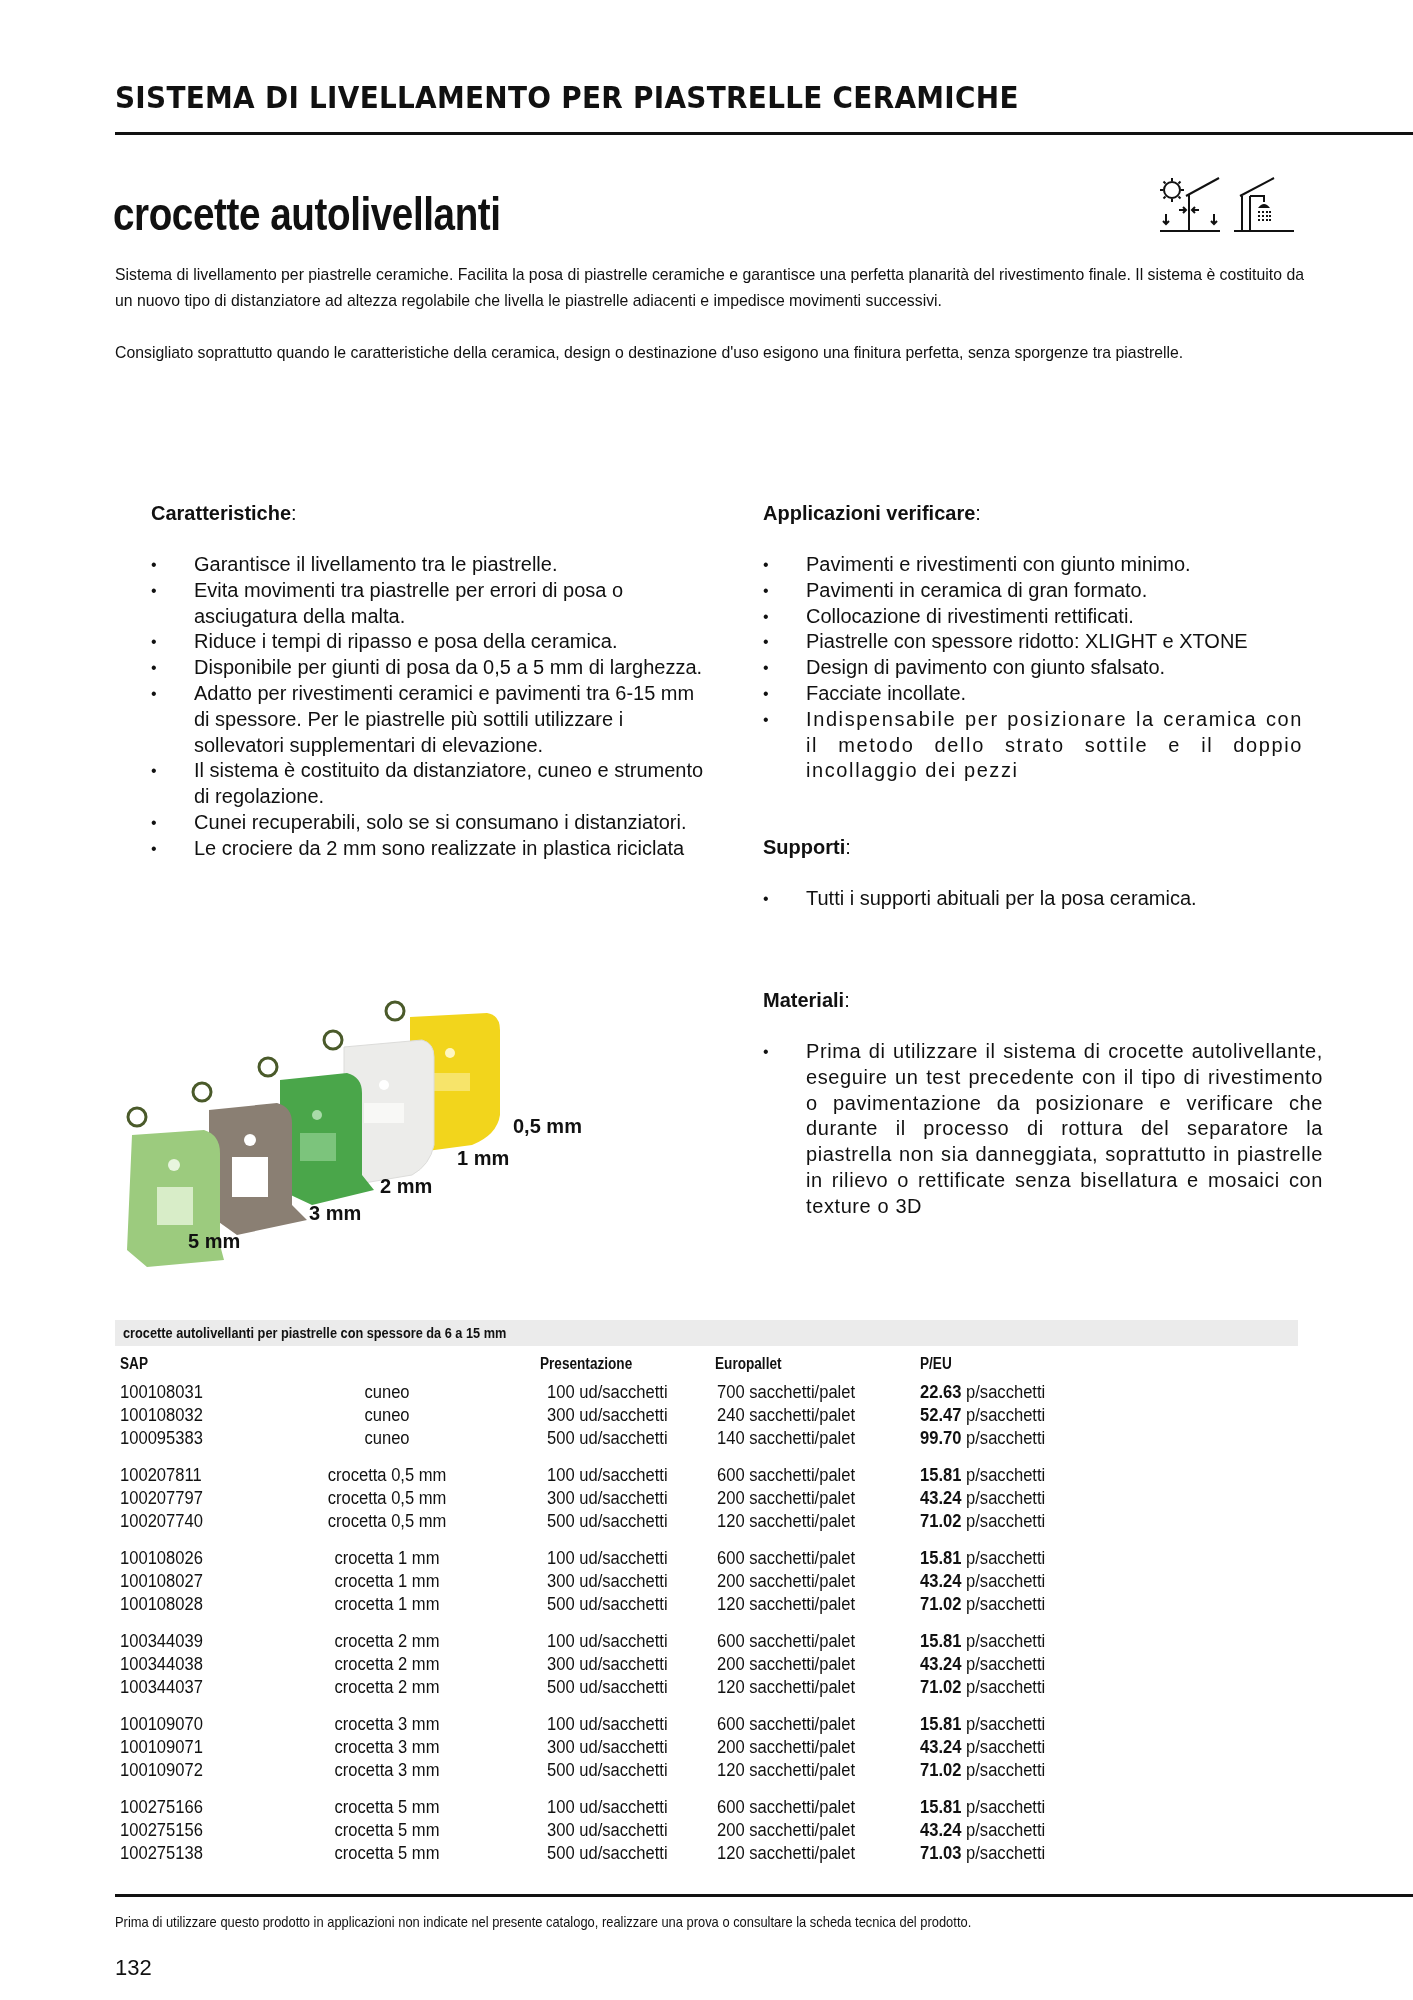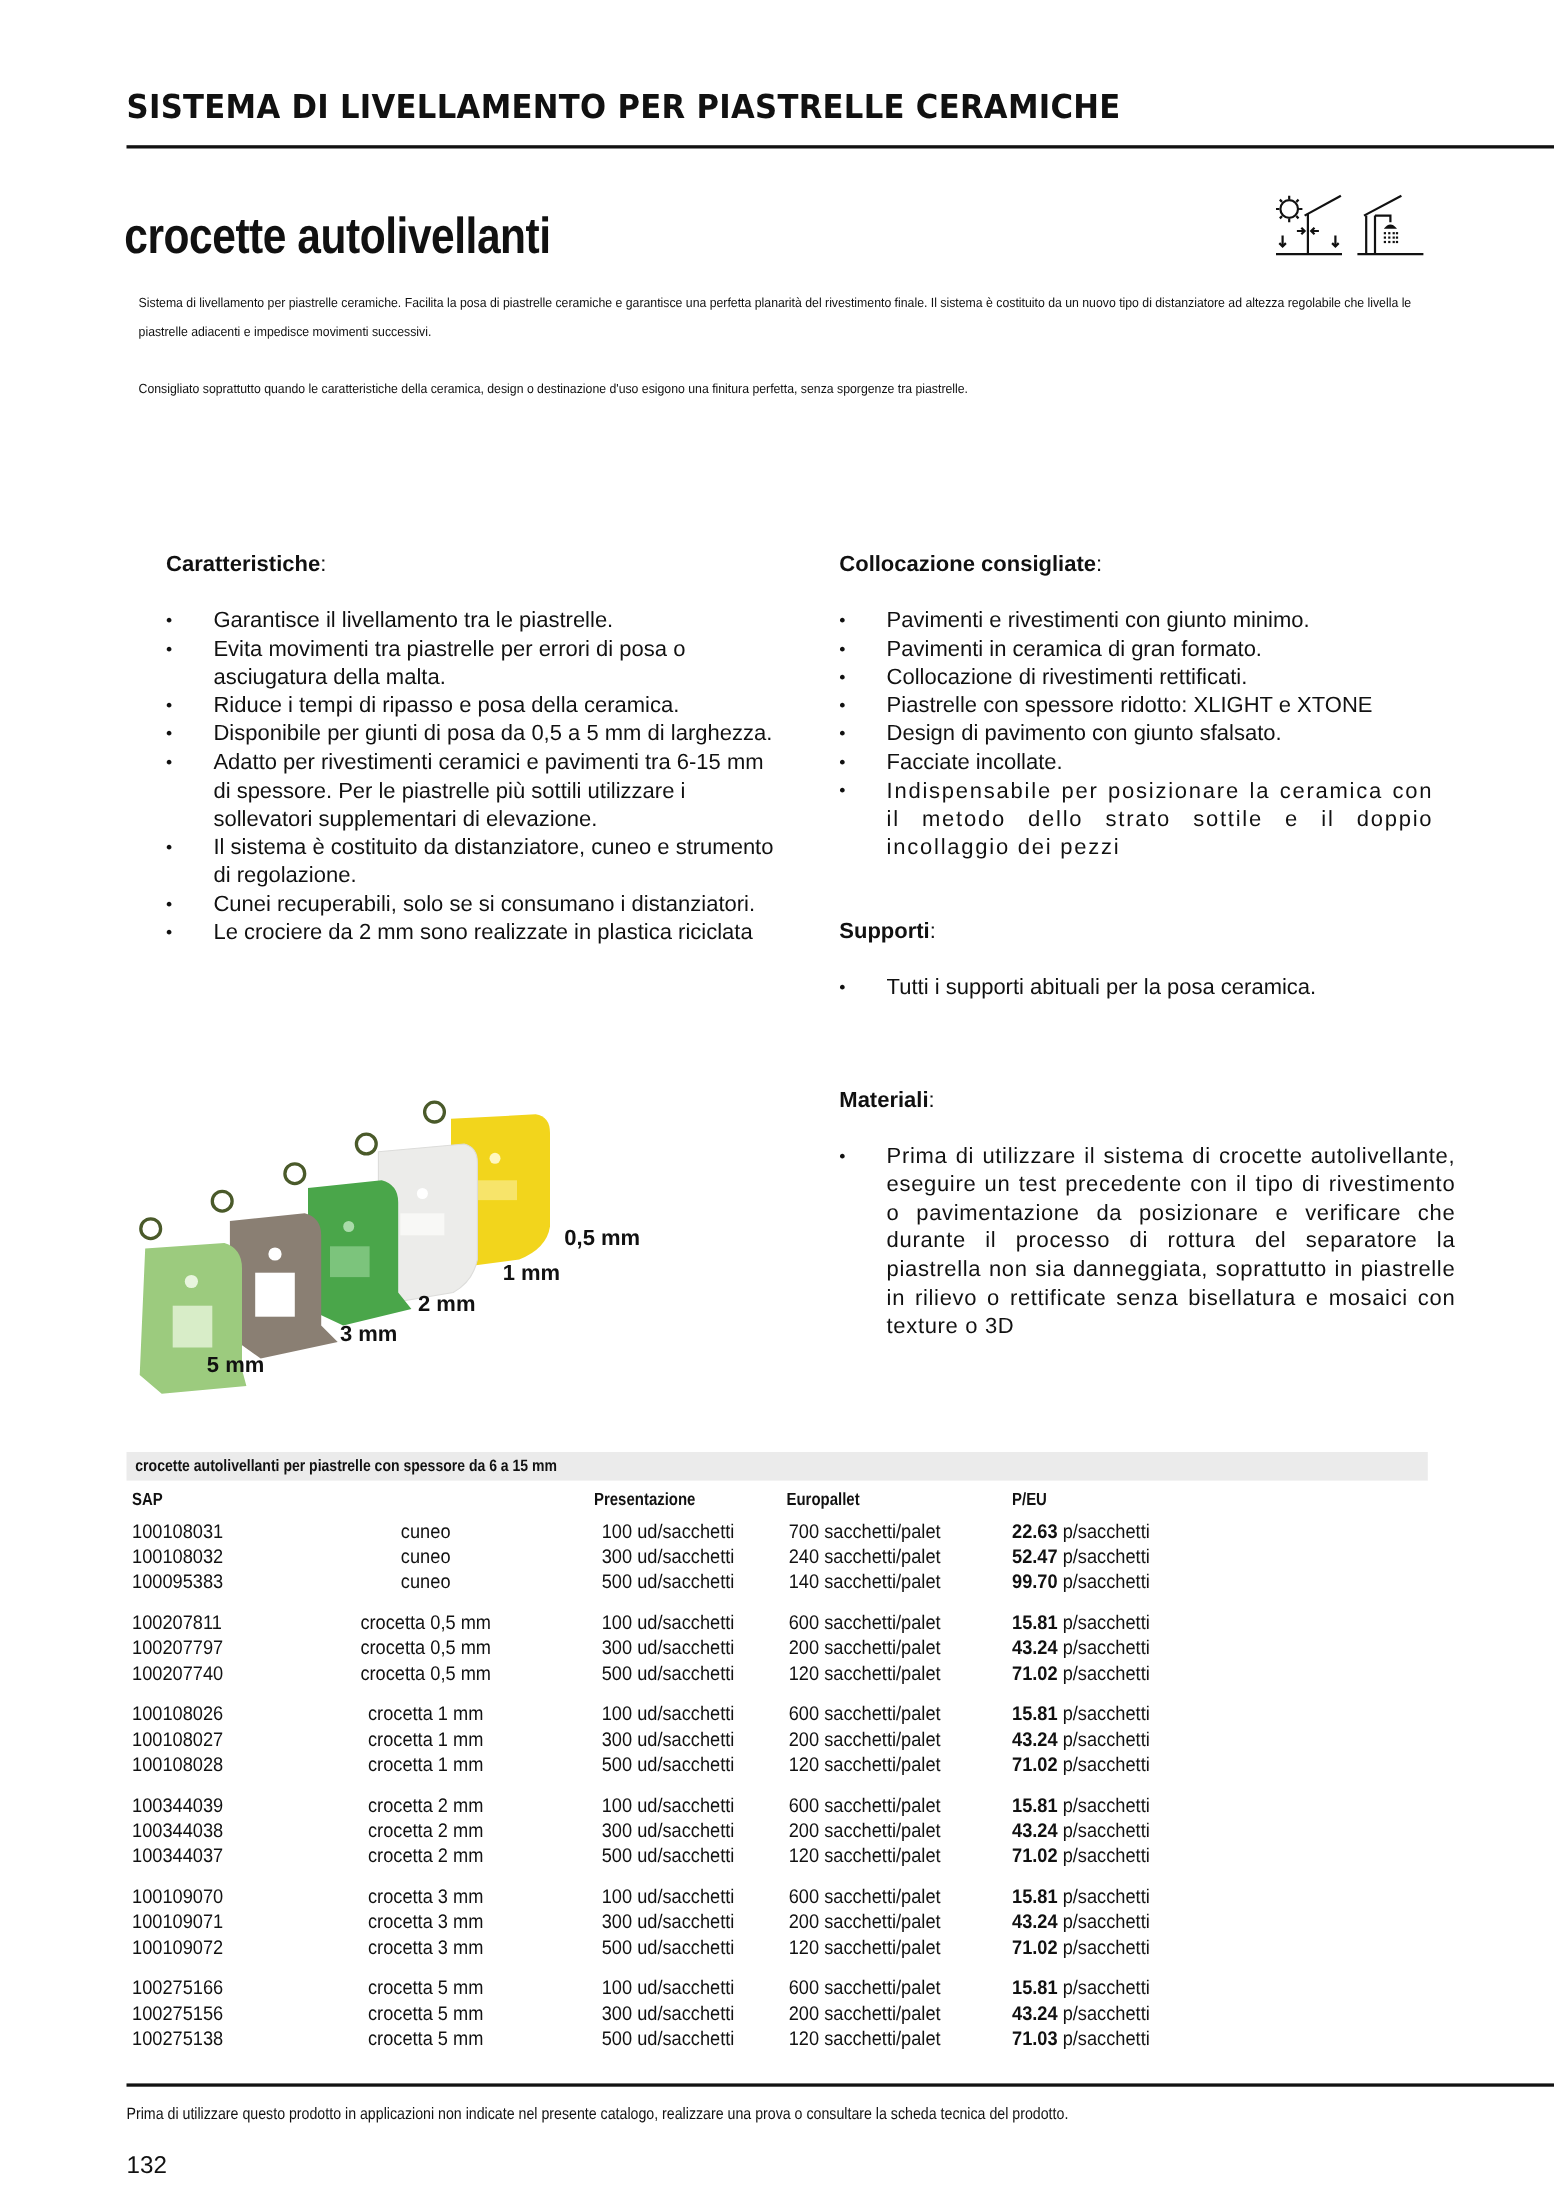--- a/index.html
+++ b/index.html
@@ -17,21 +17,21 @@
 
   .product-title {
     position: absolute; left: 113px; top: 187px;
     font-family: "Liberation Sans", sans-serif; font-weight: bold;
     font-size: 46px; color: #111; letter-spacing: -0.5px;
     transform: scaleX(0.84); transform-origin: left center; white-space: nowrap;
   }
   .usage-icons { position: absolute; left: 1158px; top: 176px; display: flex; gap: 8px; }
   .usage-icons svg { display: block; }
 
-  .intro { position: absolute; left: 126px; top: 262px; width: 1190px; font-size: 12px; line-height: 26px; color: #111; }
+  .intro { position: absolute; left: 115px; top: 262px; width: 1190px; font-size: 17px; line-height: 26px; color: #111; }
   .intro p { transform: scaleX(0.93); transform-origin: left top; width: 1280px; }
   .intro p + p { margin-top: 26px; }
 
   .col { position: absolute; width: 560px; }
   .col-left { left: 115px; top: 500px; margin-left: 36px; }
   .col-right { left: 763px; top: 500px; }
 
   .block-heading { font-size: 20px; font-weight: bold; line-height: 26px; margin-bottom: 26px; }
   .block-heading .colon { font-weight: normal; }
   ul.bullets { list-style: none; }
@@ -143,21 +143,21 @@
     <li>Riduce i tempi di ripasso e posa della ceramica.</li>
     <li>Disponibile per giunti di posa da 0,5 a 5 mm di larghezza.</li>
     <li>Adatto per rivestimenti ceramici e pavimenti tra 6-15 mm di spessore. Per le piastrelle più sottili utilizzare i sollevatori supplementari di elevazione.</li>
     <li>Il sistema è costituito da distanziatore, cuneo e strumento di regolazione.</li>
     <li>Cunei recuperabili, solo se si consumano i distanziatori.</li>
     <li>Le crociere da 2 mm sono realizzate in plastica riciclata</li>
   </ul>
 </div>
 
 <div class="col col-right">
-  <div class="block-heading"><span>Collocazione consigliate</span><span class="colon">:</span></div>
+  <div class="block-heading"><span>Applicazioni verificare</span><span class="colon">:</span></div>
   <ul class="bullets">
     <li>Pavimenti e rivestimenti con giunto minimo.</li>
     <li>Pavimenti in ceramica di gran formato.</li>
     <li>Collocazione di rivestimenti rettificati.</li>
     <li>Piastrelle con spessore ridotto: XLIGHT e XTONE</li>
     <li>Design di pavimento con giunto sfalsato.</li>
     <li>Facciate incollate.</li>
     <li class="justify wide-spacing">Indispensabile per posizionare la ceramica con il metodo dello strato sottile e il doppio incollaggio dei pezzi</li>
   </ul>
 </div>

